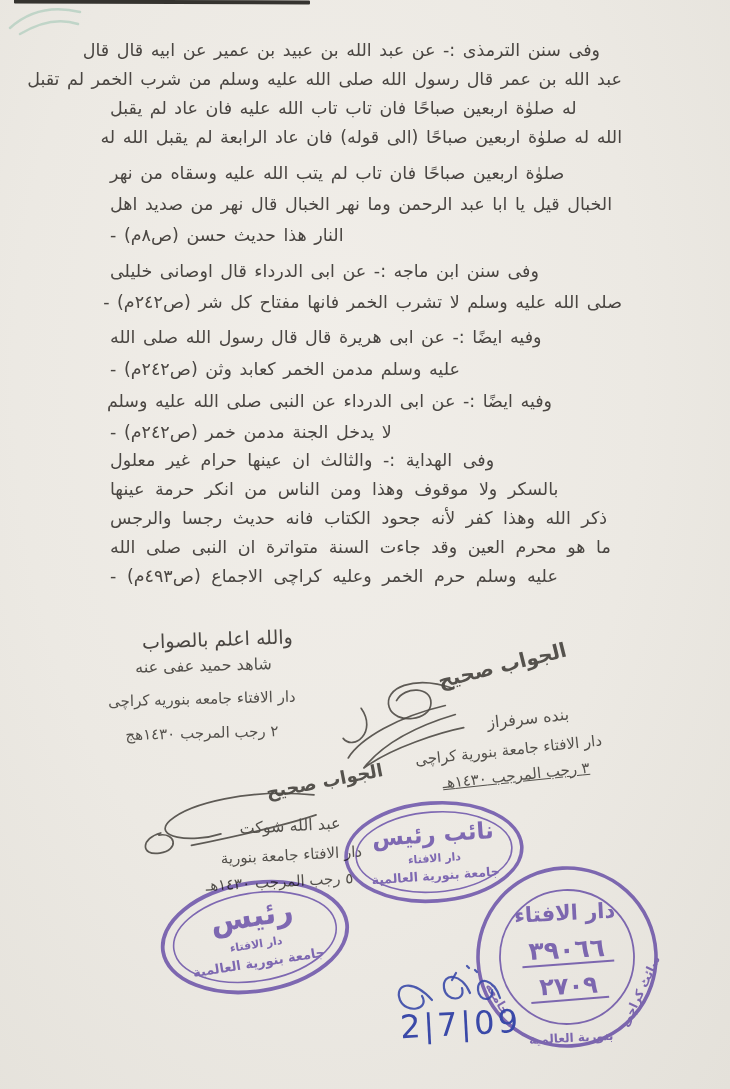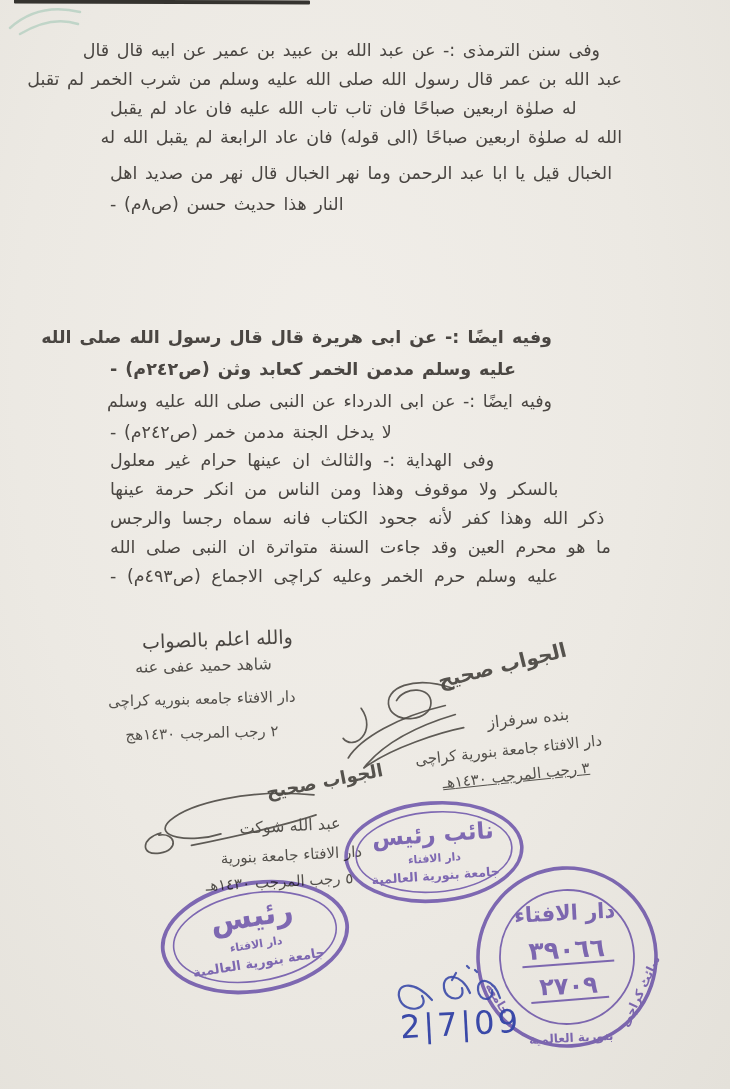--- a/index.html
+++ b/index.html
@@ -6,21 +6,21 @@
   body{background:#b9b6b0;font-family:"DejaVu Sans",sans-serif;}
   .page{
     position:relative;width:730px;height:1089px;overflow:hidden;
     background:radial-gradient(ellipse at 45% 35%, #f1eee9 0%, #ece9e3 55%, #e4e1da 100%);
   }
   .top-edge{position:absolute;left:14px;top:0;width:296px;height:4px;background:#35332f;border-radius:1px;transform:rotate(.2deg);}
   .para{position:absolute;direction:rtl;text-align:left;color:#4a4642;font-size:17.5px;word-spacing:2px;}
   .para .line{white-space:nowrap;}
   .lh29 .line{line-height:29px;}
   .lh31 .line{line-height:31px;}
-  .lh32 .line{line-height:32px;font-weight:bold;}
+  .lh32 .line{line-height:32px;}
   .ind22 .line:first-child{margin-right:22px;}
   .ind55 .line:first-child{margin-right:55px;}
   .ind70 .line:first-child{margin-right:70px;}
   .closing{position:absolute;direction:rtl;color:#4a4642;font-size:19px;white-space:nowrap;transform:rotate(-2deg);}
   .sig{position:absolute;direction:rtl;color:#53504b;}
   .sig .sline{position:absolute;white-space:nowrap;}
   .approval{font-size:20px;font-weight:bold;transform:rotate(-8deg);color:#55524d;}
   .scrib{position:absolute;}
   .scrib path{fill:none;stroke:#4e4a45;stroke-width:1.7;stroke-linecap:round;opacity:.9;}
   .stamp{position:absolute;mix-blend-mode:multiply;opacity:.92;}
@@ -44,35 +44,40 @@
   </svg>
 
   
   <div class="para lh29 ind22" style="top:36px;right:108px;width:512px;">
       <div class="line">وفى سنن الترمذى :- عن عبد الله بن عبيد بن عمير عن ابيه قال قال</div>
       <div class="line">عبد الله بن عمر قال رسول الله صلى الله عليه وسلم من شرب الخمر لم تقبل</div>
       <div class="line">له صلوٰة اربعين صباحًا فان تاب تاب الله عليه فان عاد لم يقبل</div>
       <div class="line">الله له صلوٰة اربعين صباحًا (الى قوله) فان عاد الرابعة لم يقبل الله له</div>
     </div>
   <div class="para lh31" style="top:158px;right:108px;width:512px;">
+      <div class="line">صلوٰة اربعين صباحًا فان تاب لم يتب الله عليه وسقاه من نهر</div>
       <div class="line">الخبال قيل يا ابا عبد الرحمن وما نهر الخبال قال نهر من صديد اهل</div>
       <div class="line">النار هذا حديث حسن (ص٨م) -</div>
+    </div>
+  <div class="para lh31 ind55" style="top:256px;right:108px;width:512px;">
+      <div class="line">وفى سنن ابن ماجه :- عن ابى الدرداء قال اوصانى خليلى</div>
+      <div class="line">صلى الله عليه وسلم لا تشرب الخمر فانها مفتاح كل شر (ص٢٤٢م) -</div>
     </div>
   <div class="para lh32 ind70" style="top:321px;right:108px;width:512px;">
       <div class="line">وفيه ايضًا :- عن ابى هريرة قال قال رسول الله صلى الله</div>
       <div class="line">عليه وسلم مدمن الخمر كعابد وثن (ص٢٤٢م) -</div>
     </div>
   <div class="para lh31 ind70" style="top:386px;right:108px;width:512px;">
       <div class="line">وفيه ايضًا :- عن ابى الدرداء عن النبى صلى الله عليه وسلم</div>
       <div class="line">لا يدخل الجنة مدمن خمر (ص٢٤٢م) -</div>
     </div>
   <div class="para lh29 ind55" style="top:446px;right:108px;width:512px;word-spacing:5px;">
       <div class="line">وفى الهداية :- والثالث ان عينها حرام غير معلول</div>
       <div class="line">بالسكر ولا موقوف وهذا ومن الناس من انكر حرمة عينها</div>
-      <div class="line">ذكر الله وهذا كفر لأنه جحود الكتاب فانه سماه رجسا والرجس</div>
+      <div class="line">ذكر الله وهذا كفر لأنه جحود الكتاب فانه حديث رجسا والرجس</div>
       <div class="line">ما هو محرم العين وقد جاءت السنة متواترة ان النبى صلى الله</div>
       <div class="line">عليه وسلم حرم الخمر وعليه كراچى الاجماع (ص٤٩٣م) -</div>
     </div>
 
   <div class="closing" style="left:142px;top:628px;">والله اعلم بالصواب</div>
 
   
   <div class="sig" style="left:98px;top:656px;width:210px;height:110px;transform:rotate(-1.5deg);">
     <div class="sline" style="right:35px;top:0;font-size:16px;">شاهد حميد عفى عنه</div>
     <div class="sline" style="right:12px;top:34px;font-size:15px;">دار الافتاء جامعه بنوريه كراچى</div>

